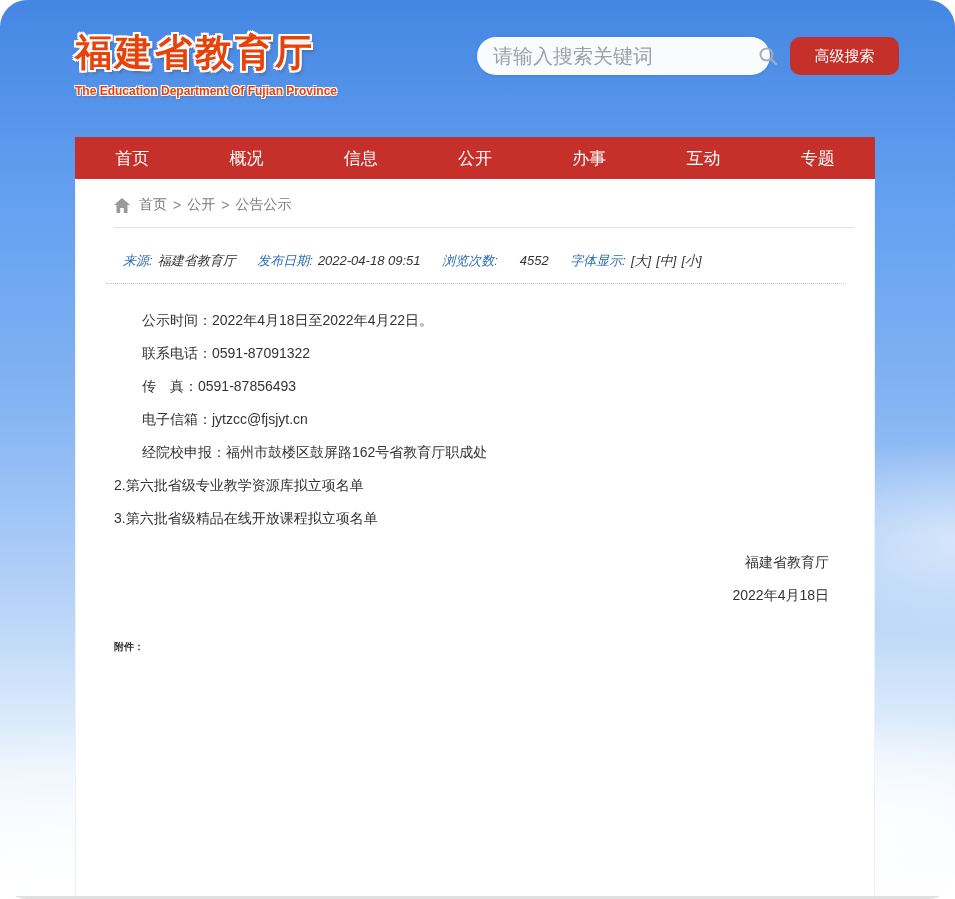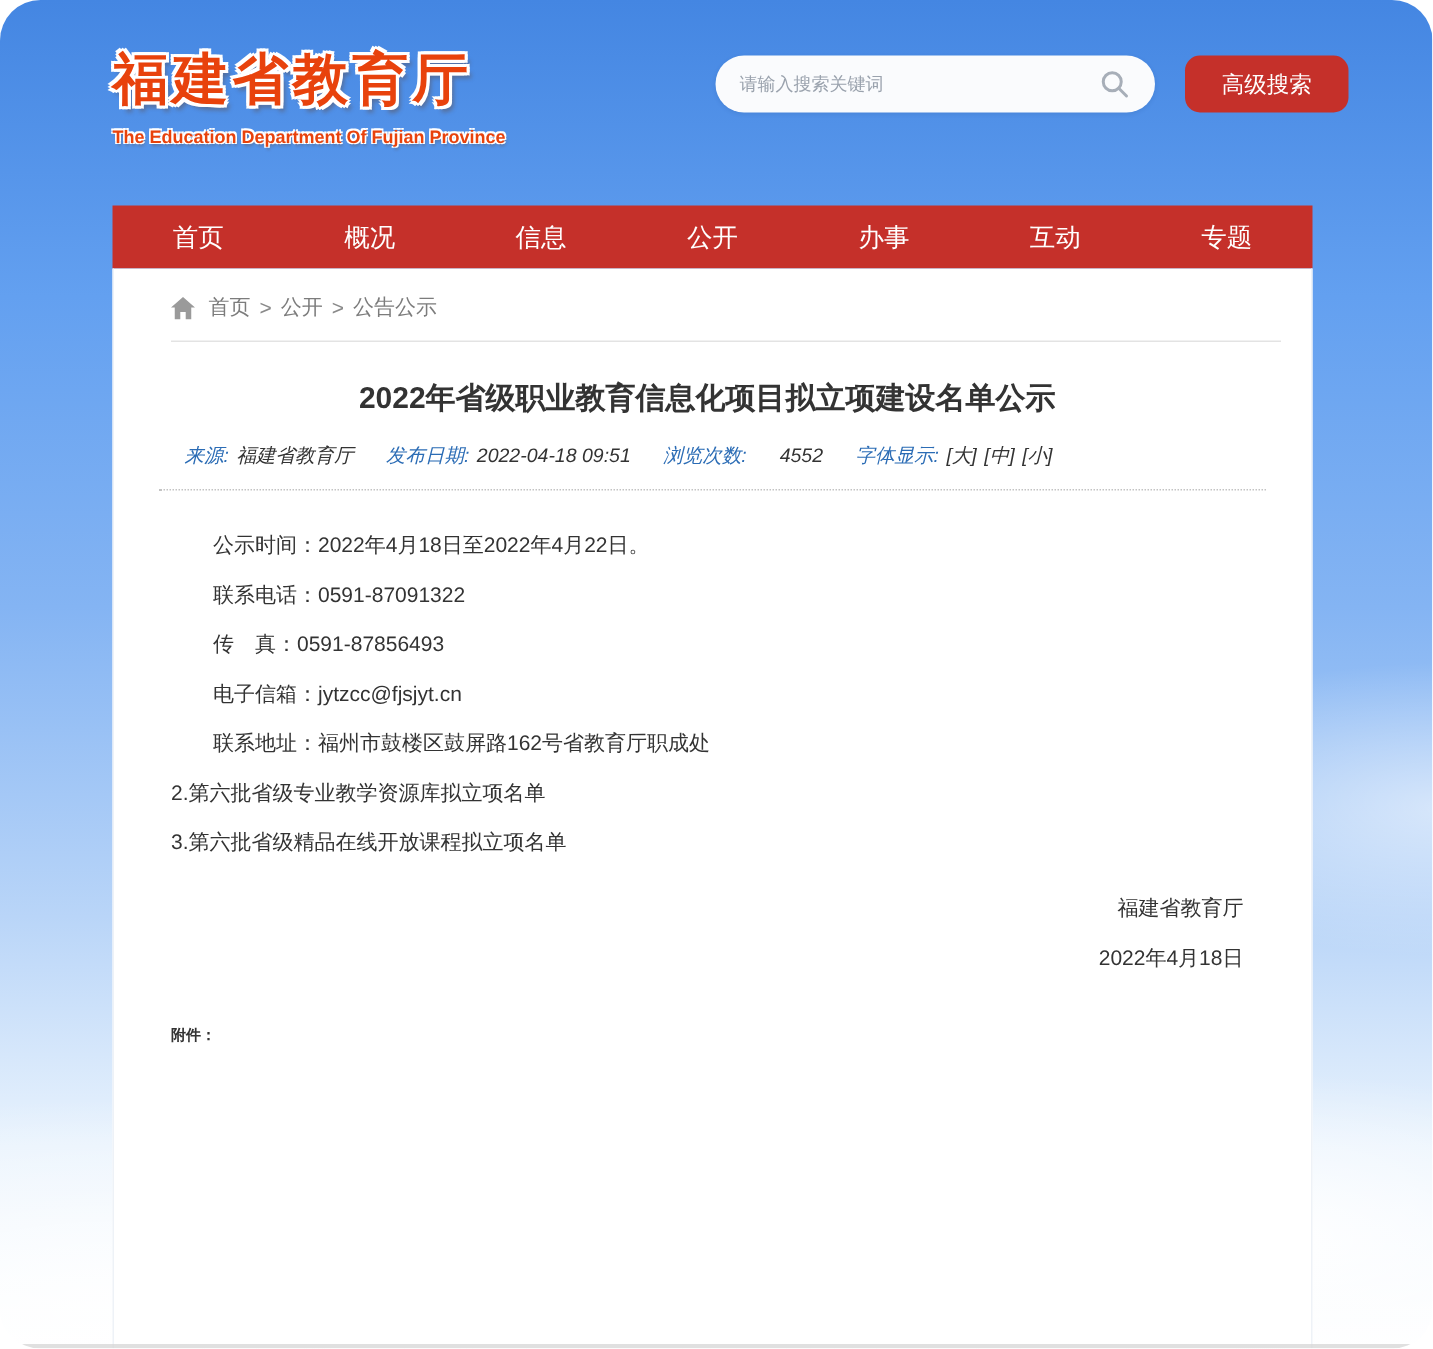--- a/index.html
+++ b/index.html
@@ -32,21 +32,21 @@
     margin-top: 6px; font-size: 12px; font-weight: bold; color: #e8420c;
     text-shadow: -1px -1px 0 #fff, 1px -1px 0 #fff, -1px 1px 0 #fff, 1px 1px 0 #fff, 1px 2px 2px rgba(100,50,10,0.3);
   }
   .search-box {
     position: absolute; left: 402px; top: 37px; width: 293px; height: 38px;
     background: #fafbfd; border-radius: 19px; display: flex; align-items: center;
     padding: 0 16px; box-shadow: 0 1px 3px rgba(30,70,130,0.15);
   }
   .search-input {
     flex: 1; border: none; outline: none; background: transparent;
-    font-size: 12px; color: #0f172a; font-family: inherit;
+    font-size: 20px; color: #0f172a; font-family: inherit;
   }
   .search-input::placeholder { color: #9aa2ad; }
   .search-icon-btn { width: 22px; height: 22px; cursor: pointer; display: flex; align-items: center; justify-content: center; }
   .adv-btn {
     position: absolute; left: 715px; top: 37px; width: 109px; height: 38px;
     background: #c5302a; color: #fff; border: none; border-radius: 10px;
     font-size: 15px; font-family: inherit; cursor: pointer;
   }
   
   .nav {
@@ -124,37 +124,36 @@
           </svg>
       </span>
       <a>首页</a>
       <span class="sep">&gt;</span>
       <a>公开</a>
       <span class="sep">&gt;</span>
       <a>公告公示</a>
     </div>
 
     <div class="article">
-      <div class="art-title">2022年省级职业教育信息化项目拟立项建设名单公示</div>
 
       <div class="meta">
         <span class="grp"><span class="lbl">来源:</span><span class="val">福建省教育厅</span></span>
         <span class="grp"><span class="lbl">发布日期:</span><span class="val">2022-04-18 09:51</span></span>
         <span class="grp"><span class="lbl">浏览次数:</span><span class="val views-val">4552</span></span>
         <span class="grp"><span class="lbl">字体显示:</span><span class="fontopt">[大]</span><span class="fontopt">[中]</span><span class="fontopt">[小]</span></span>
       </div>
 
       <hr class="dotted-sep">
 
       <div class="art-body">
         <p class="ind">公示时间：2022年4月18日至2022年4月22日。</p>
         <p class="ind">联系电话：0591-87091322</p>
         <p class="ind">传　真：0591-87856493</p>
         <p class="ind">电子信箱：jytzcc@fjsjyt.cn</p>
-        <p class="ind">联系地址：福州市鼓楼区鼓屏路162号省教育厅职成处</p>
+        <p class="ind">经院校申报：福州市鼓楼区鼓屏路162号省教育厅职成处</p>
         <p>2.第六批省级专业教学资源库拟立项名单</p>
         <p>3.第六批省级精品在线开放课程拟立项名单</p>
       </div>
 
       <div class="sign-block">
         <div>福建省教育厅</div>
         <div>2022年4月18日</div>
       </div>
     </div>
 

